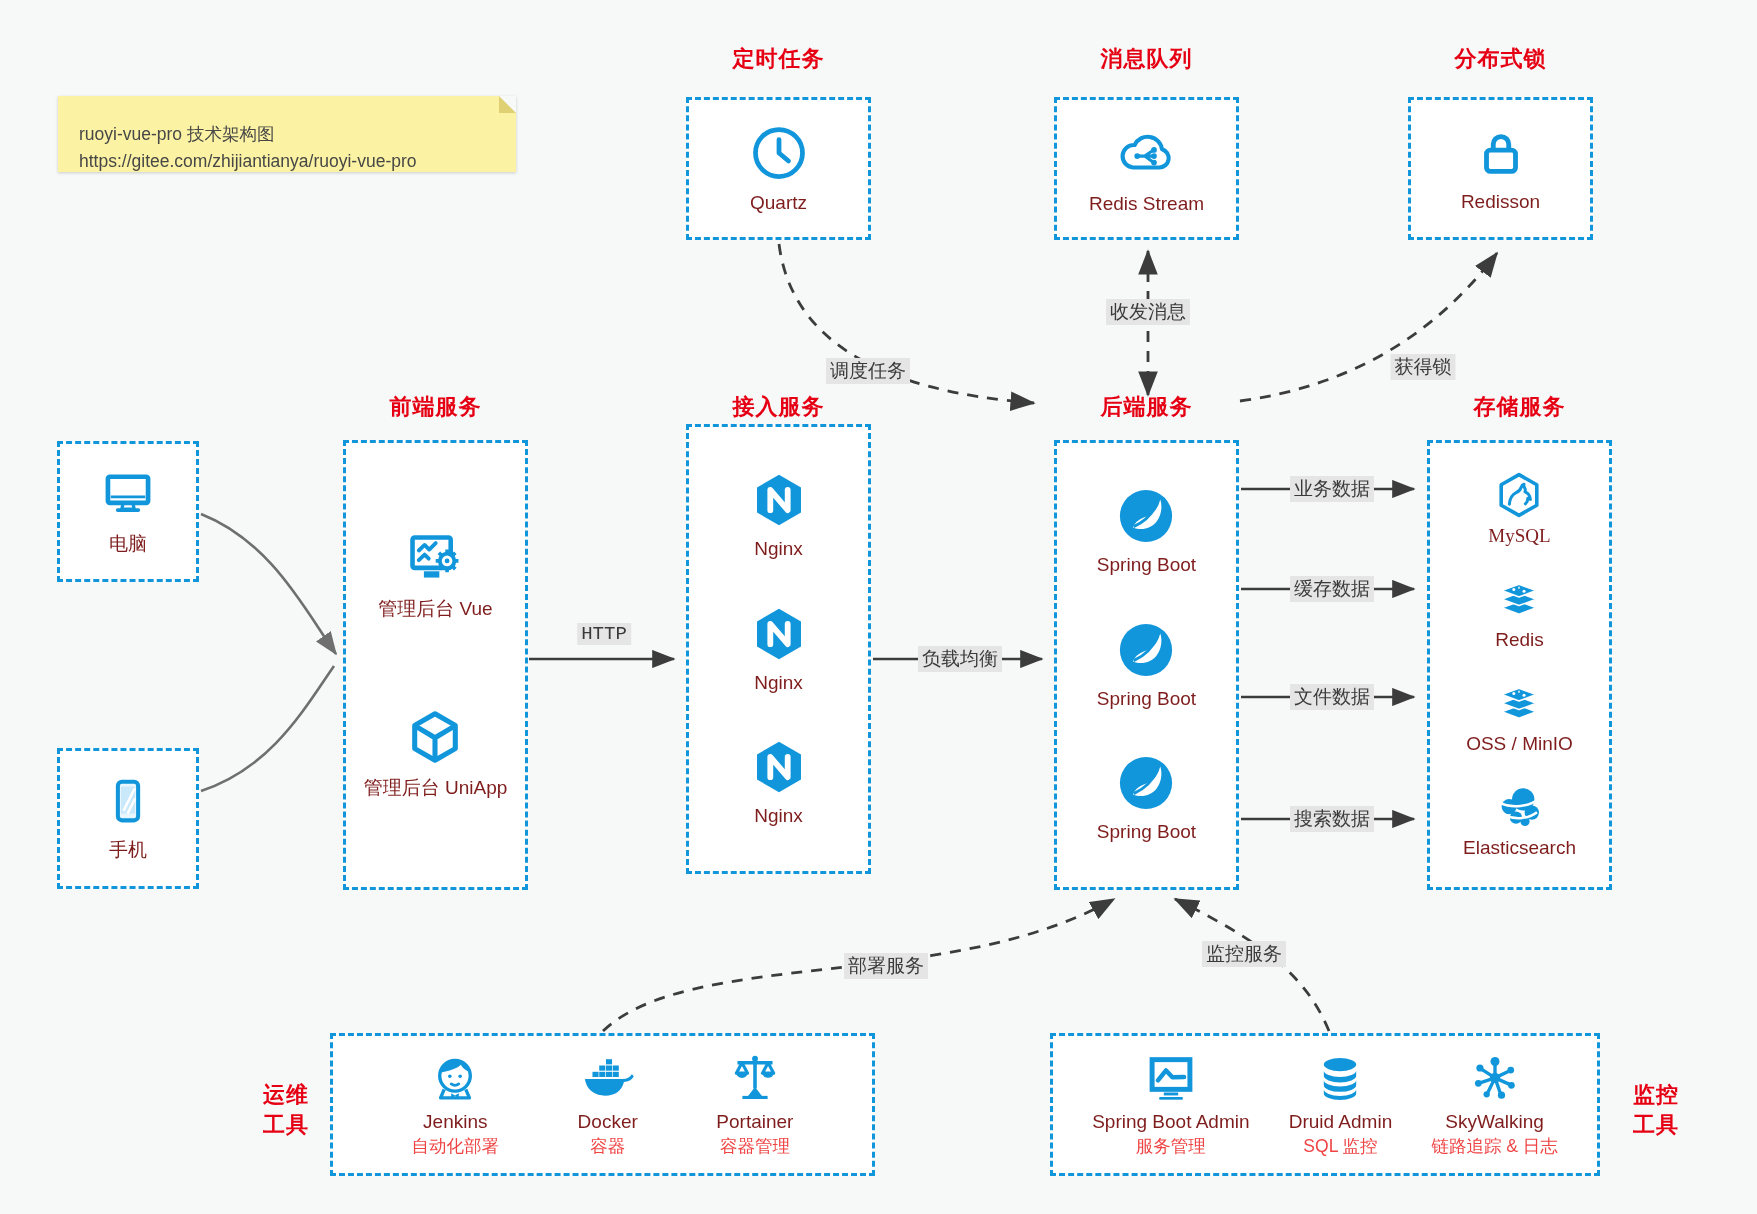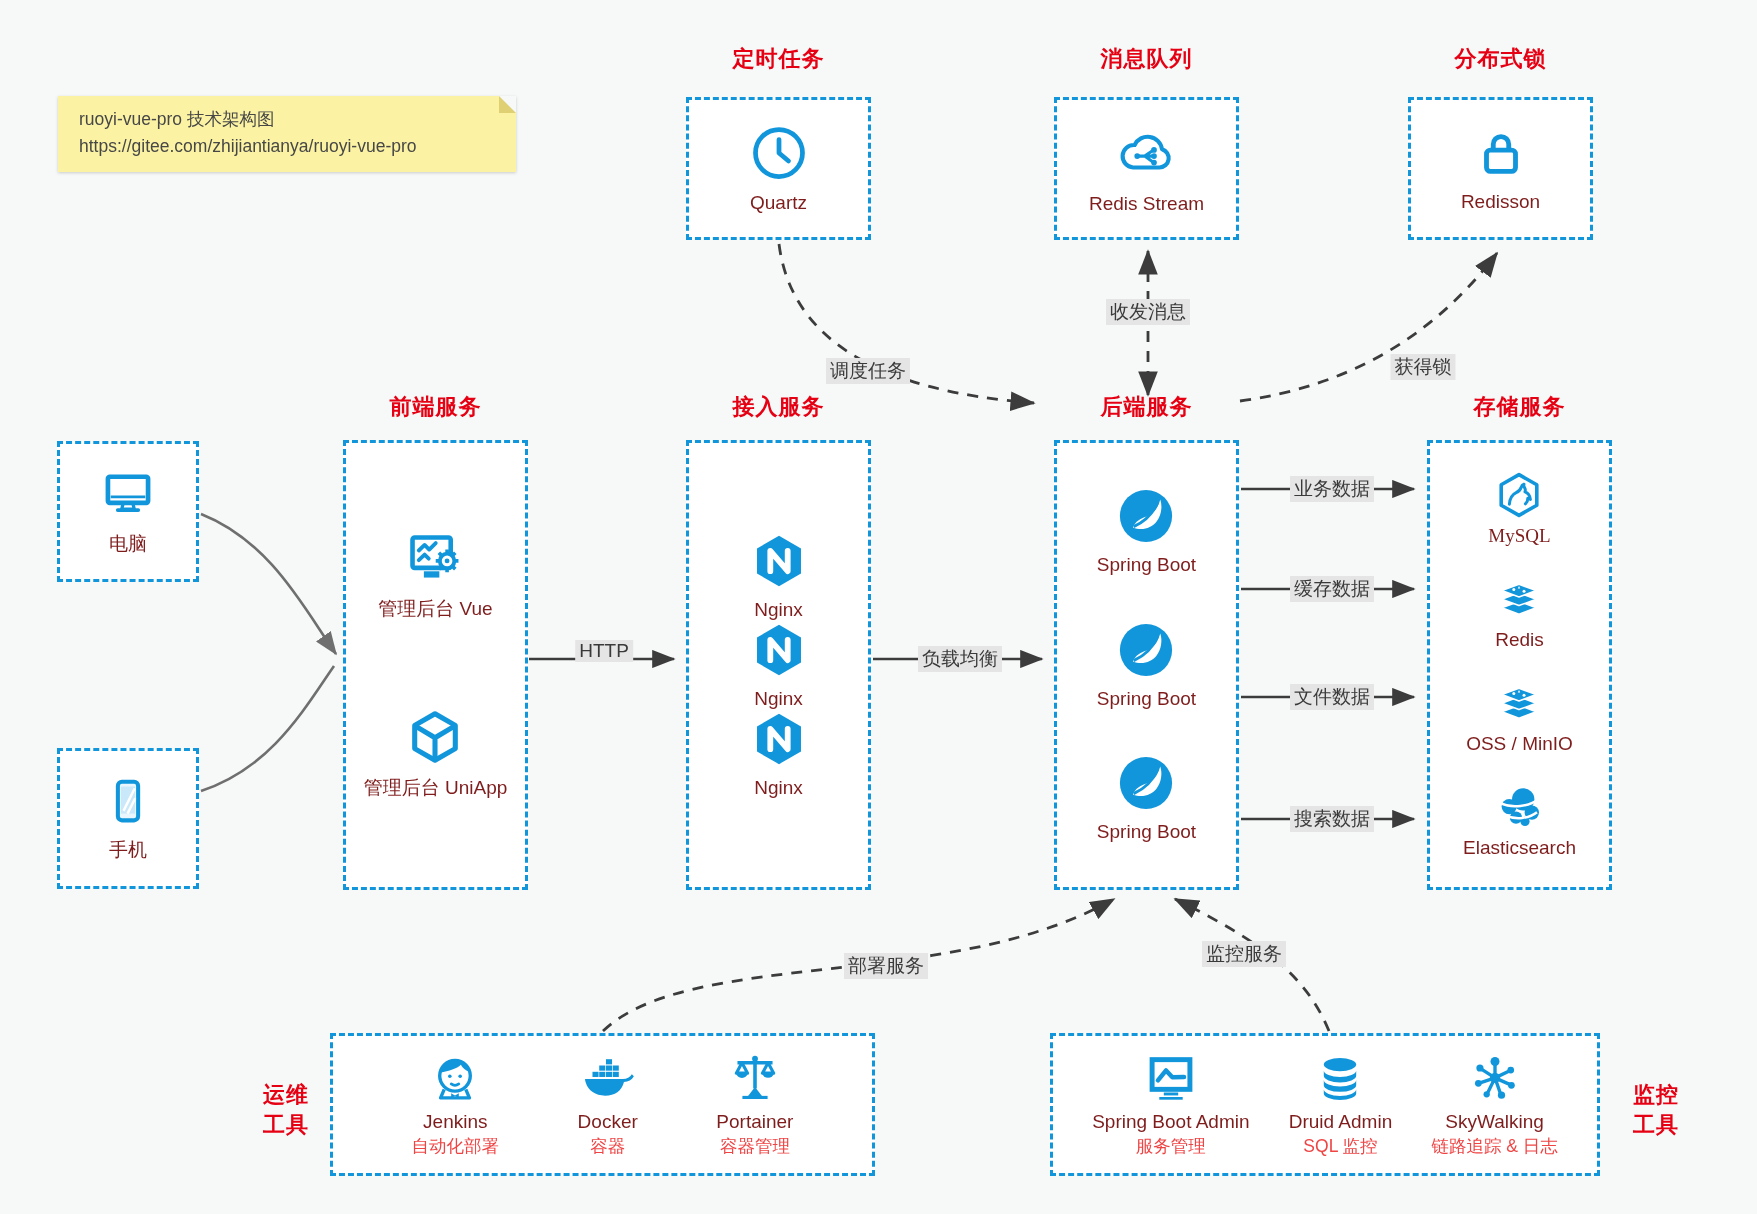--- a/index.html
+++ b/index.html
@@ -11,21 +11,21 @@
   .hbox{flex-direction:row;justify-content:space-evenly;align-items:center;}
   .cbox{align-items:center;justify-content:center;}
   .glabel{position:absolute;color:#e60013;font-size:22px;font-weight:bold;text-align:center;letter-spacing:1px;}
   .glabel.side{line-height:1.35;}
   .item{display:flex;flex-direction:column;align-items:center;justify-content:center;gap:9px;}
   .iname{font-size:19px;color:#7f1d1d;white-space:nowrap;}
   .isub{font-size:17.5px;color:#ef4444;white-space:nowrap;margin-top:-4px;}
   .ic{color:#1296db;display:block;}
   .elabel{position:absolute;transform:translate(-50%,-50%);background:#e5e5e5;padding:0 4px;font-size:19px;color:#3a3a3a;white-space:nowrap;}
   .note{position:absolute;left:58px;top:96px;width:458px;height:76px;background:#fbf3a3;box-sizing:border-box;
-        padding:10px 0 0 21px;font-size:17.5px;color:#474747;line-height:1.55;box-shadow:0 1px 3px rgba(0,0,0,.18);}
+        padding:25px 0 0 21px;font-size:17.5px;color:#474747;line-height:1.55;box-shadow:0 1px 3px rgba(0,0,0,.18);}
   .note::after{content:"";position:absolute;top:0;right:0;width:0;height:0;
         border-top:17px solid #f7f8f8;border-left:17px solid #ded073;}
 </style>
 </head>
 <body>
 
 <div class="canvas">
 
   <svg width="0" height="0" style="position:absolute" aria-hidden="true">
     <defs>
@@ -279,21 +279,21 @@
     </div>
     <div class="item">
       <svg class="ic" width="58" height="58">
           <use href="#sym-cube"></use>
         </svg>
       <div class="iname">管理后台 UniApp</div>
     </div>
   </div>
 
   <div class="glabel" style="left:686px;top:392px;width:185px;">接入服务</div>
-  <div class="dbox vbox" style="left:686px;top:440px;width:185px;height:450px;justify-content:center;">
+  <div class="dbox vbox" style="left:686px;top:424px;width:185px;height:450px;">
     <div class="item">
       <svg class="ic" width="58" height="58">
           <use href="#sym-nginx"></use>
         </svg>
       <div class="iname">Nginx</div>
     </div>
     <div class="item">
       <svg class="ic" width="58" height="58">
           <use href="#sym-nginx"></use>
         </svg>
@@ -406,21 +406,21 @@
         </svg>
       <div class="iname">SkyWalking</div>
       <div class="isub">链路追踪 &amp; 日志</div>
     </div>
   </div>
   <div class="glabel side" style="left:1618px;top:1080px;width:76px;">
     <div>监控</div>
     <div>工具</div>
   </div>
 
-  <div class="elabel" style="left:604px;top:651px;">HTTP</div>
+  <div class="elabel" style="left:604px;top:634px;font-family:Liberation Mono, monospace;">HTTP</div>
   <div class="elabel" style="left:960px;top:659px;">负载均衡</div>
   <div class="elabel" style="left:1332px;top:489px;">业务数据</div>
   <div class="elabel" style="left:1332px;top:589px;">缓存数据</div>
   <div class="elabel" style="left:1332px;top:697px;">文件数据</div>
   <div class="elabel" style="left:1332px;top:819px;">搜索数据</div>
   <div class="elabel" style="left:868px;top:371px;">调度任务</div>
   <div class="elabel" style="left:1148px;top:312px;">收发消息</div>
   <div class="elabel" style="left:1423px;top:367px;">获得锁</div>
   <div class="elabel" style="left:886px;top:966px;">部署服务</div>
   <div class="elabel" style="left:1244px;top:954px;">监控服务</div>

